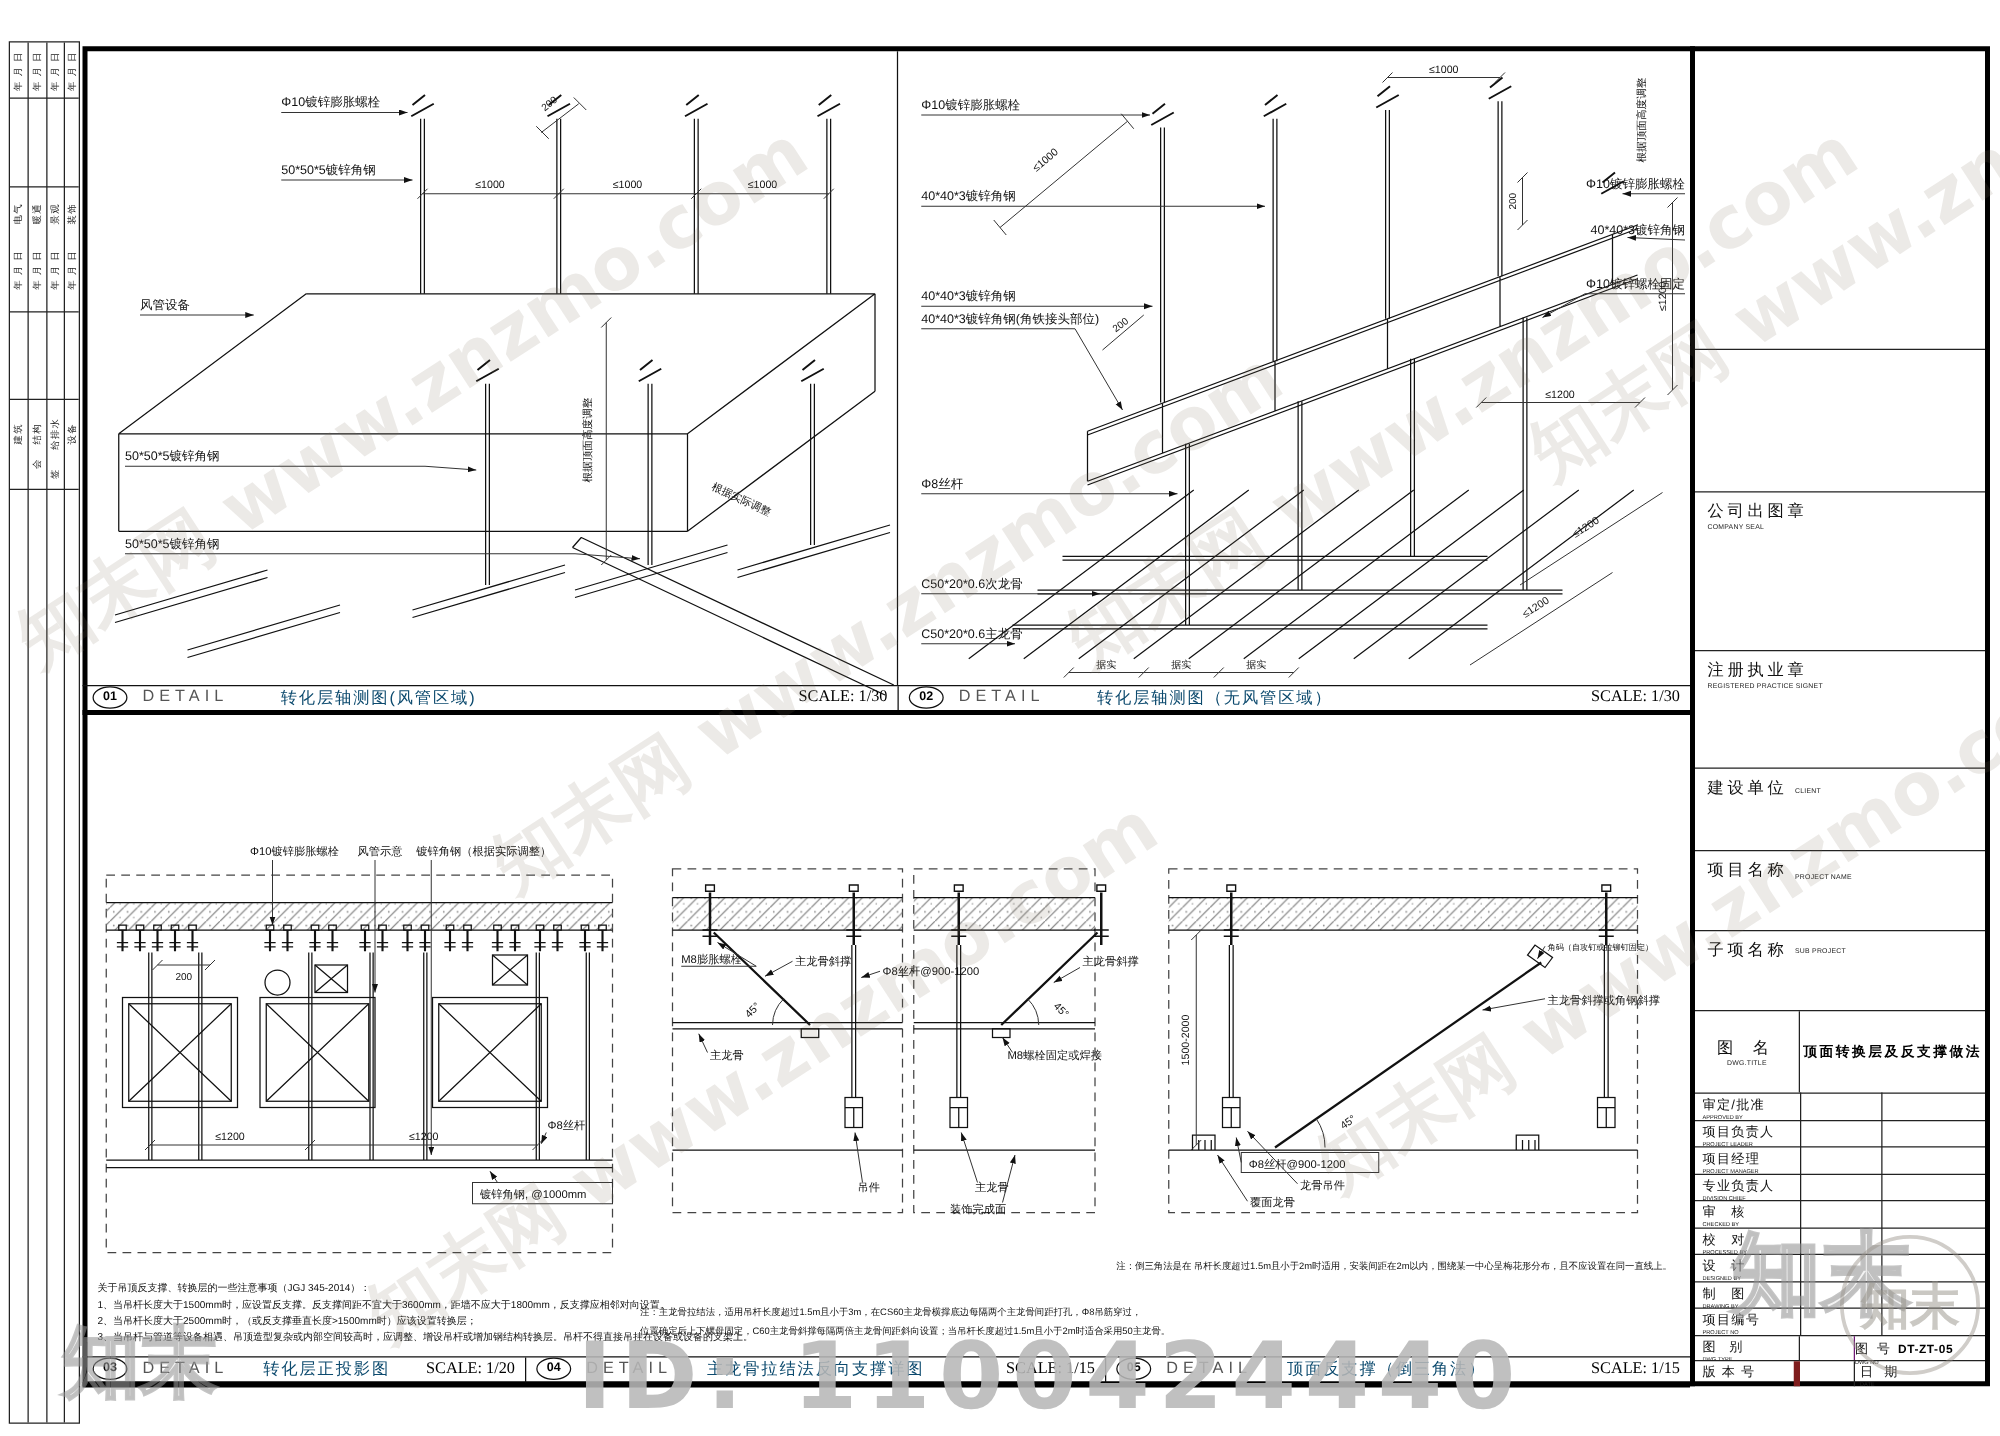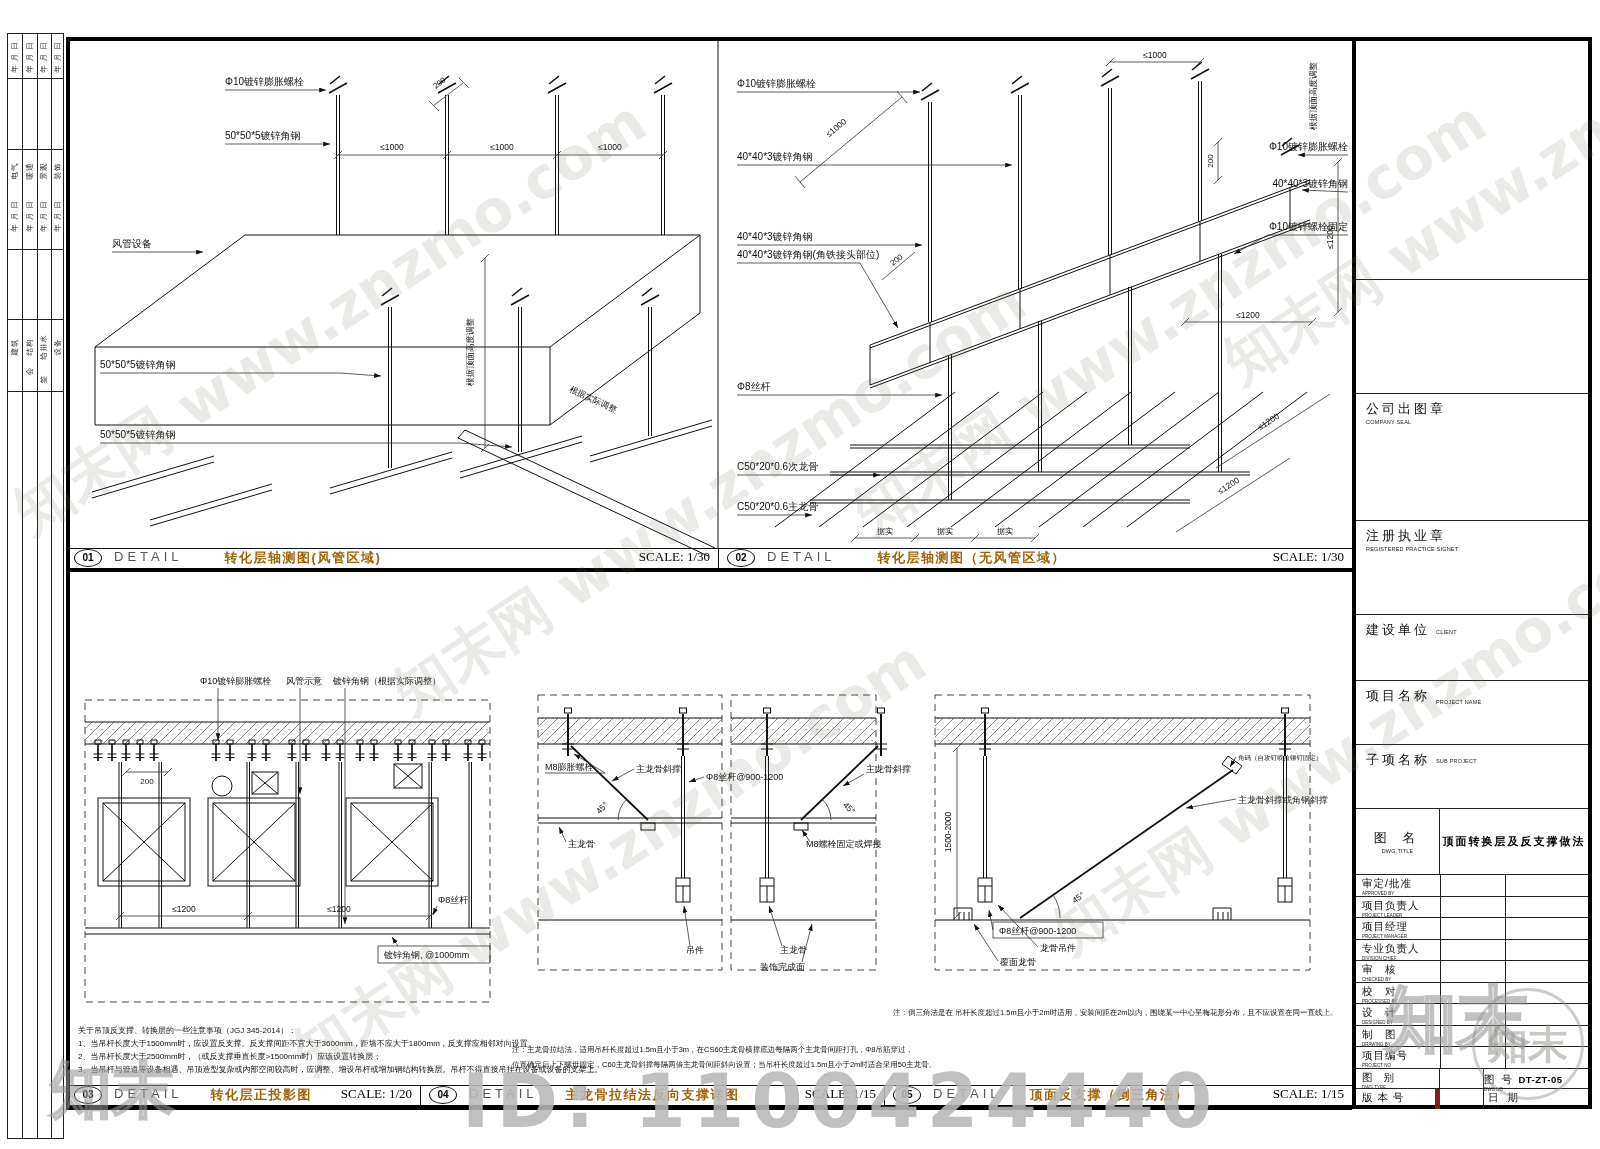--- a/index.html
+++ b/index.html
@@ -11,21 +11,21 @@
   #strip{position:absolute;left:7px;top:33px;width:57px;height:1106px;border:1px solid #222;box-sizing:border-box}
   .svline{position:absolute;top:0;width:0;height:100%;border-left:1px solid #222}
   .shline{position:absolute;left:0;width:100%;height:0;border-top:1px solid #222}
   .rot{position:absolute;width:50px;height:10px;font-size:7.5px;letter-spacing:1px;color:#222;display:flex;align-items:center;justify-content:center;transform:translate(-50%,-50%) rotate(-90deg);white-space:nowrap}
   
   .bar{position:absolute;left:66px;width:1286px;border-top:1px solid #111;border-bottom:4px solid #000;box-sizing:border-box;display:flex;background:#fff0}
   .cell{display:flex;align-items:flex-start;padding:0 8px;box-sizing:border-box;height:100%}
   .cell+.cell{border-left:1px solid #111}
   .cnum{width:26px;height:16px;border:1.4px solid #111;border-radius:50%;font:bold 10px/15px "Liberation Sans",sans-serif;text-align:center;flex:none}
   .cdet{font-size:13px;letter-spacing:4px;color:#555;margin-left:12px}
-  .ctitle{font-size:13px;font-weight:bold;color:#a16207;letter-spacing:1.5px;margin-left:42px;white-space:nowrap}
+  .ctitle{font-size:13px;font-weight:normal;color:#0c4a6e;letter-spacing:1.5px;margin-left:42px;white-space:nowrap}
   .cscale{margin-left:auto;font-family:"Liberation Serif",serif;font-size:13px;white-space:nowrap}
   
   #tblock{position:absolute;left:1356px;top:37px;width:232px;height:1072px}
   .tbsec{position:absolute;left:0;width:100%;border-top:1px solid #222;box-sizing:border-box;padding:6px 0 0 10px}
   .tbzh{font-size:13px;letter-spacing:3px;color:#111}
   .tben{font-size:5.5px;color:#222;margin-top:1px;letter-spacing:.2px}
   .tbrow{position:absolute;left:0;width:100%;border-top:1px solid #222;box-sizing:border-box}
   .rzh{font-size:10.5px;letter-spacing:1px;color:#111;padding:2px 0 0 6px}
   .ren{font-size:4.5px;color:#222;padding-left:6px}
   .vline{position:absolute;top:0;width:0;border-left:1px solid #222}

